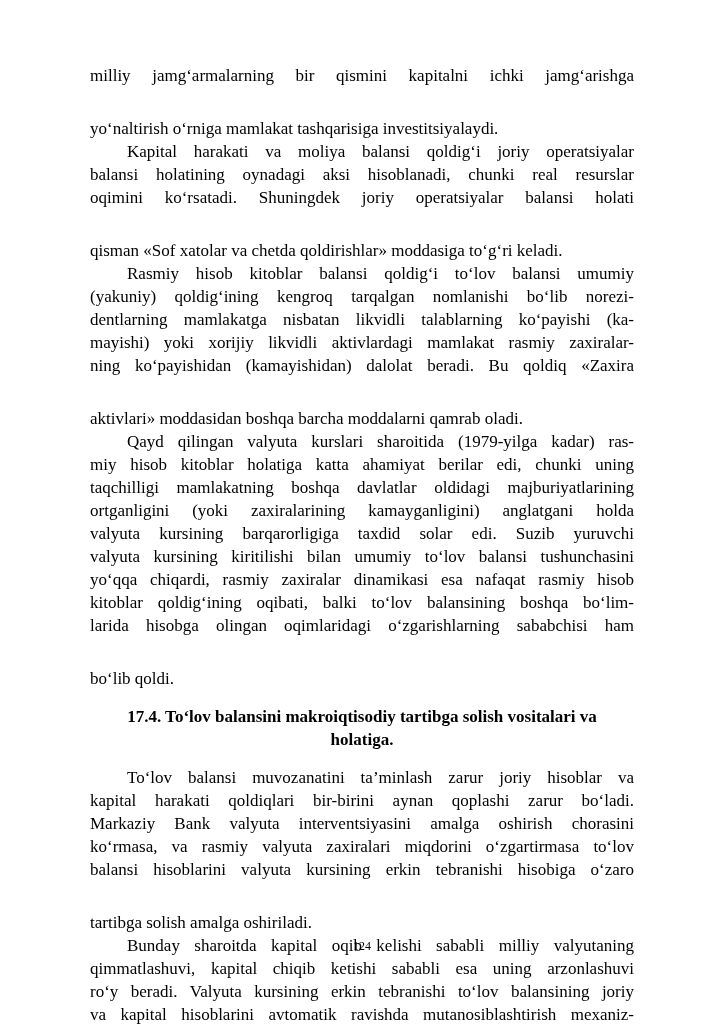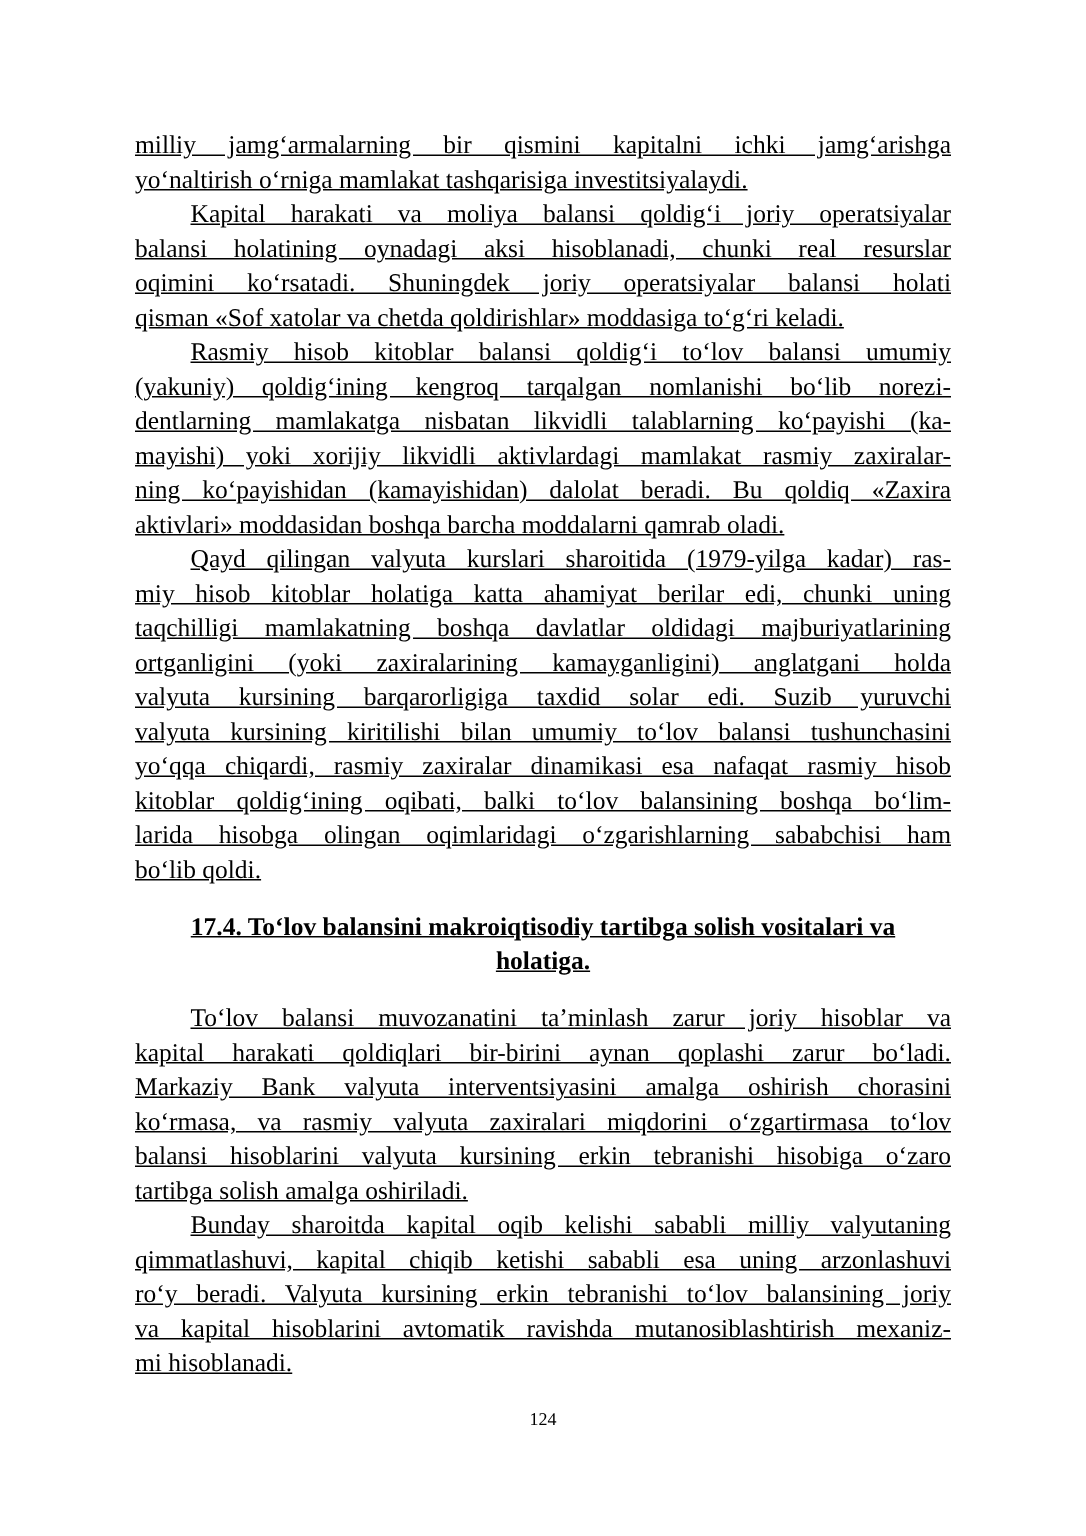--- a/index.html
+++ b/index.html
@@ -11,40 +11,40 @@
     width: 724px;
     height: 1024px;
     overflow: hidden;
     font-family: "Liberation Serif", "DejaVu Serif", serif;
     color: #000000;
   }
   .page {
     box-sizing: border-box;
     width: 724px;
     height: 1024px;
-    padding: 85px 90px 0 90px;
+    padding: 64px 90px 0 90px;
     background: #ffffff;
     position: relative;
-    text-decoration: underline;
   }
   .text-block {
     font-size: 17px;
     line-height: 23px;
   }
   .paragraph {
     margin: 0;
     padding: 0;
   }
   .line {
     text-align: justify;
     text-align-last: justify;
     white-space: normal;
   }
   .line.last {
     text-align-last: left;
+    margin-top: 30px;
   }
   .line.indent {
     text-indent: 37px;
   }
   .heading {
     font-size: 17px;
     line-height: 23px;
     font-weight: bold;
     text-align: center;
     margin: 15px 0 15px 0;

